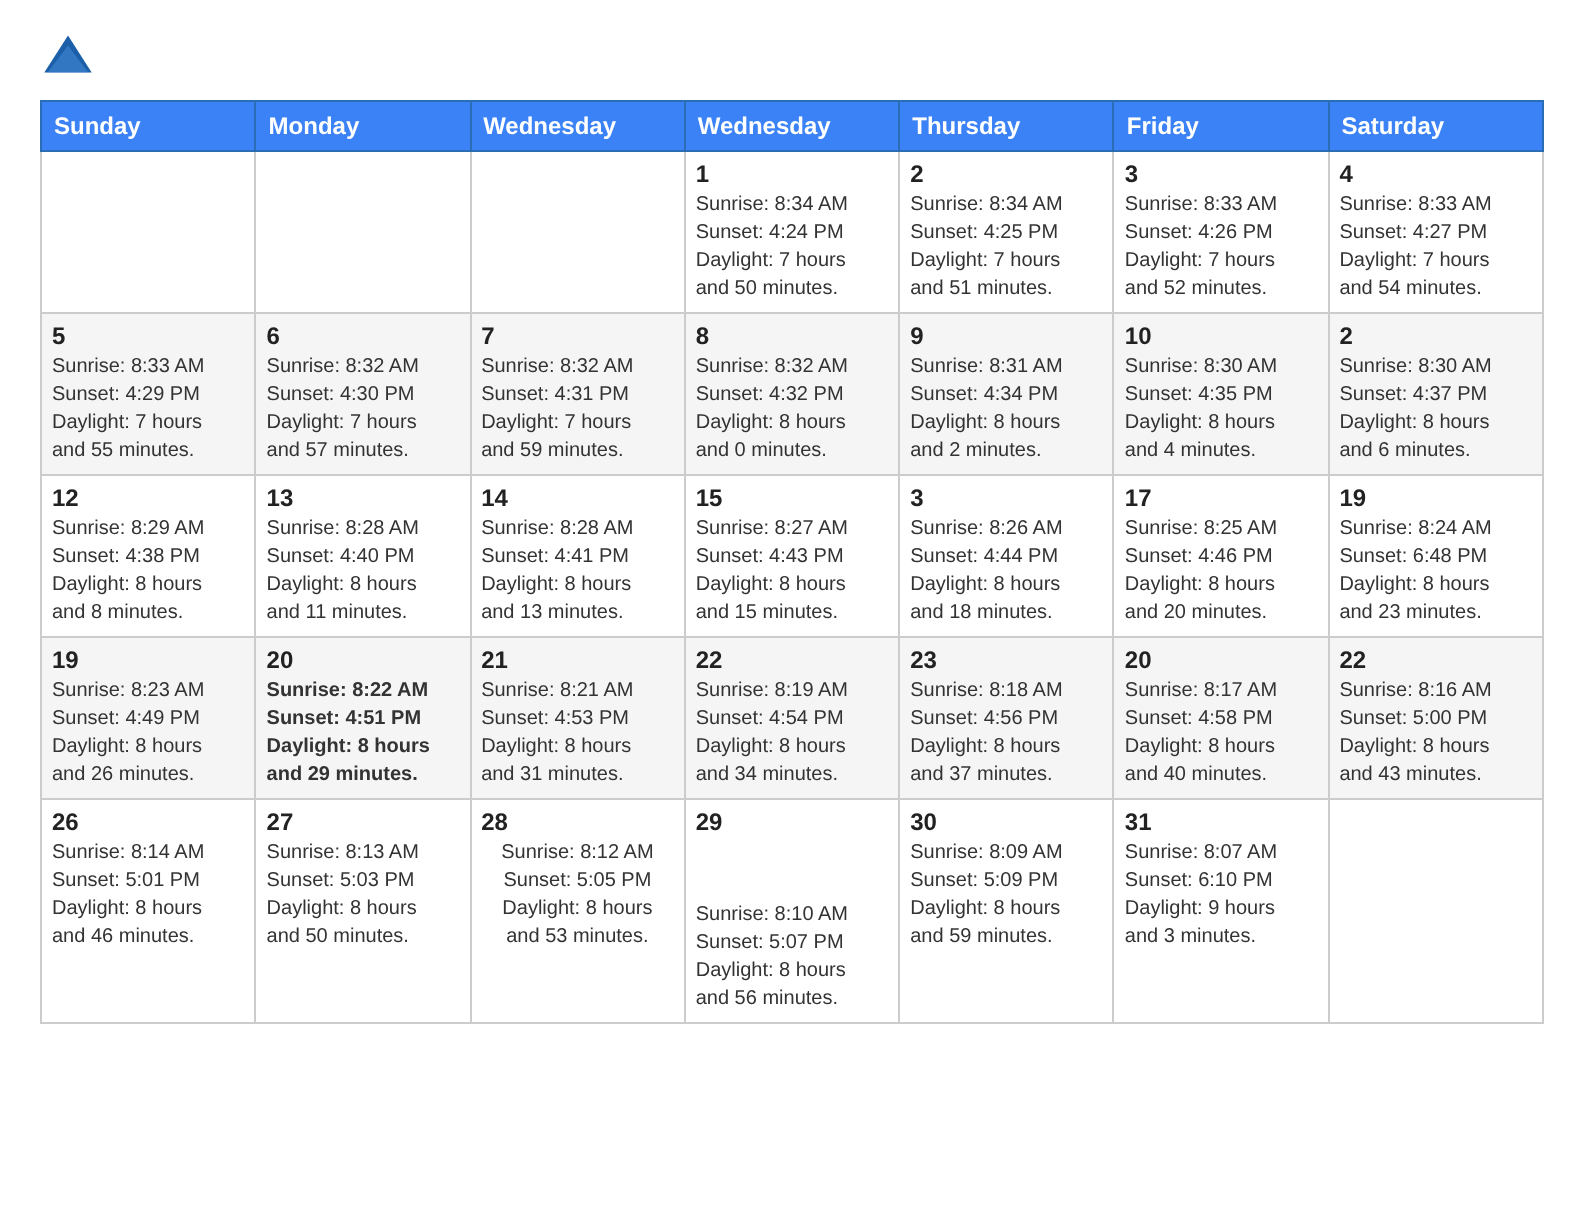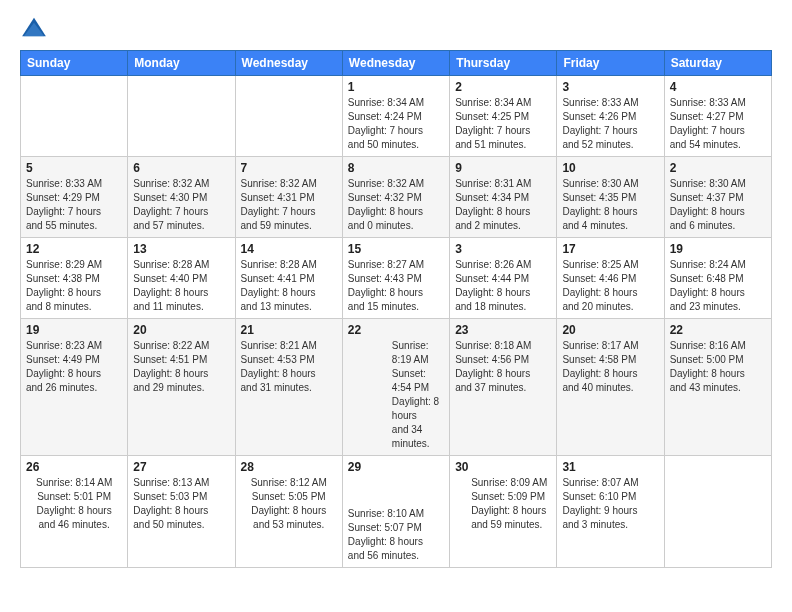--- a/index.html
+++ b/index.html
@@ -226,35 +226,35 @@
       <tr>
         <td>
           <div class="day-num">19</div>
           <div class="day-detail" style="white-space: pre-line;">Sunrise: 8:23 AM
 Sunset: 4:49 PM
 Daylight: 8 hours
 and 26 minutes.</div>
         </td>
         <td>
           <div class="day-num">20</div>
-          <div class="day-detail" style="white-space: pre-line;">Sunrise: 8:22 AM
+          <div class="day-detail" style="white-space: pre-line; font-weight: bold;">Sunrise: 8:22 AM
 Sunset: 4:51 PM
 Daylight: 8 hours
 and 29 minutes.</div>
         </td>
         <td>
           <div class="day-num">21</div>
           <div class="day-detail" style="white-space: pre-line;">Sunrise: 8:21 AM
 Sunset: 4:53 PM
 Daylight: 8 hours
 and 31 minutes.</div>
         </td>
         <td>
           <div class="day-num">22</div>
-          <div class="day-detail" style="white-space: pre-line; margin-left: 44px;">Sunrise: 8:19 AM
+          <div class="day-detail" style="white-space: pre-line;">Sunrise: 8:19 AM
 Sunset: 4:54 PM
 Daylight: 8 hours
 and 34 minutes.</div>
         </td>
         <td>
           <div class="day-num">23</div>
           <div class="day-detail" style="white-space: pre-line;">Sunrise: 8:18 AM
 Sunset: 4:56 PM
 Daylight: 8 hours
 and 37 minutes.</div>
@@ -270,21 +270,21 @@
           <div class="day-num">22</div>
           <div class="day-detail" style="white-space: pre-line;">Sunrise: 8:16 AM
 Sunset: 5:00 PM
 Daylight: 8 hours
 and 43 minutes.</div>
         </td>
       </tr>
       <tr>
         <td>
           <div class="day-num">26</div>
-          <div class="day-detail" style="white-space: pre-line; text-align: center;">Sunrise: 8:14 AM
+          <div class="day-detail" style="white-space: pre-line;">Sunrise: 8:14 AM
 Sunset: 5:01 PM
 Daylight: 8 hours
 and 46 minutes.</div>
         </td>
         <td>
           <div class="day-num">27</div>
           <div class="day-detail" style="white-space: pre-line;">Sunrise: 8:13 AM
 Sunset: 5:03 PM
 Daylight: 8 hours
 and 50 minutes.</div>
@@ -298,21 +298,21 @@
         </td>
         <td>
           <div class="day-num">29</div>
           <div class="day-detail" style="white-space: pre-line; margin-top: 33px;">Sunrise: 8:10 AM
 Sunset: 5:07 PM
 Daylight: 8 hours
 and 56 minutes.</div>
         </td>
         <td>
           <div class="day-num">30</div>
-          <div class="day-detail" style="white-space: pre-line; margin-left: 16px;">Sunrise: 8:09 AM
+          <div class="day-detail" style="white-space: pre-line;">Sunrise: 8:09 AM
 Sunset: 5:09 PM
 Daylight: 8 hours
 and 59 minutes.</div>
         </td>
         <td>
           <div class="day-num">31</div>
           <div class="day-detail" style="white-space: pre-line;">Sunrise: 8:07 AM
 Sunset: 6:10 PM
 Daylight: 9 hours
 and 3 minutes.</div>

